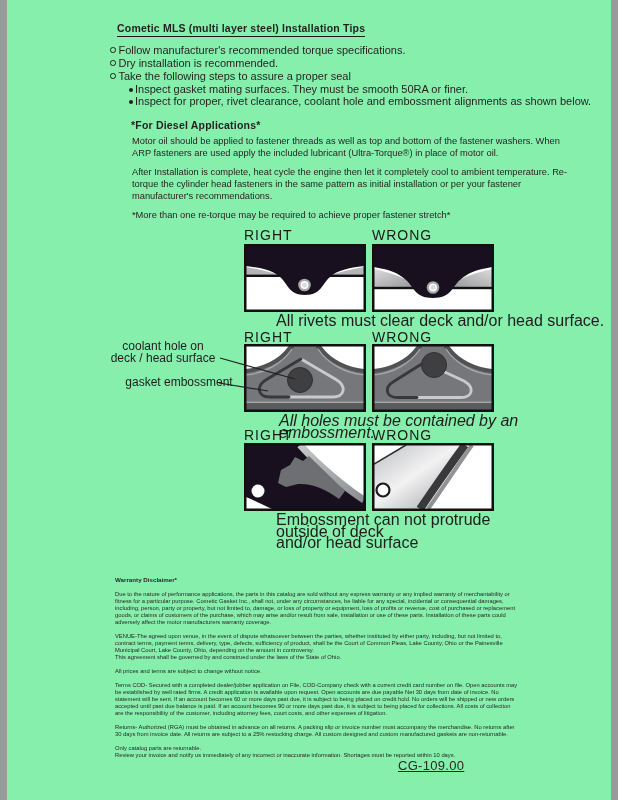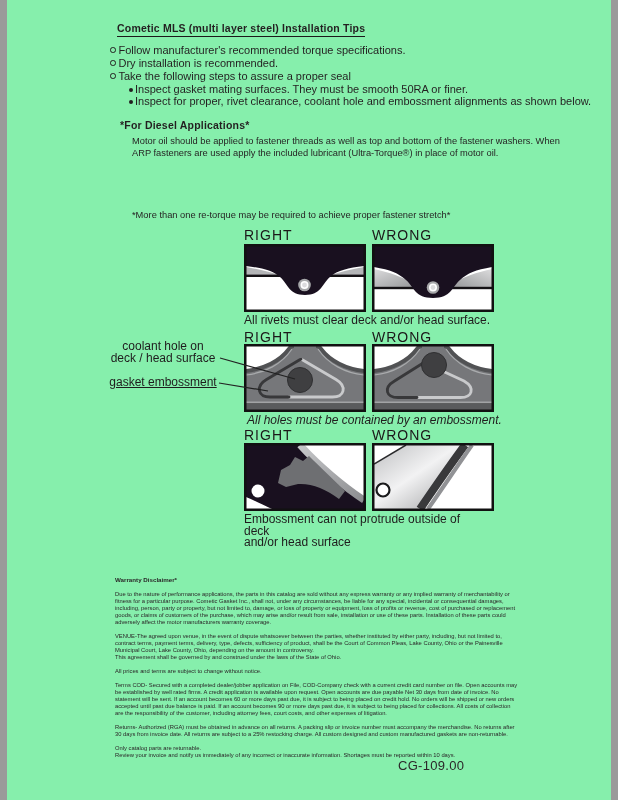--- a/index.html
+++ b/index.html
@@ -11,21 +11,21 @@
   .title{
     font-size:10.5px;font-weight:bold;letter-spacing:.2px;
     border-bottom:1.6px solid #1b1819;padding-bottom:2px;display:inline-block;
   }
   .body-txt{font-size:9.3px;line-height:12px;margin-left:12px;}
   .bullet-line{font-size:11px;line-height:12.5px;white-space:nowrap;}
   .o-marker{display:inline-block;width:3.5px;height:3.5px;border:1px solid #231f20;border-radius:50%;margin-right:3px;vertical-align:1.5px;}
   .d-marker{display:inline-block;width:4px;height:4px;background:#231f20;border-radius:50%;margin-right:2px;vertical-align:1px;}
   .h-bold{font-size:10.5px;font-weight:bold;letter-spacing:.2px;}
   .fig-label{font-size:14px;letter-spacing:1px;text-align:left;width:122px;color:#1b1819;}
-  .fig-caption{font-size:12px;line-height:11.5px;color:#1f1c1d;}
+  .fig-caption{font-size:16px;line-height:11.5px;color:#1f1c1d;margin-left:32px;}
   .callout{font-size:12px;line-height:12px;text-align:center;color:#1f1c1d;}
   .box{width:122px;height:68px;}
   .box svg{display:block;width:122px;height:68px;}
   .fine{width:404px;font-size:5.8px;line-height:7px;color:#2a2627;}
   .fine h4{font-size:6.2px;margin:0 0 8px 0;}
   .fine p{margin:0 0 7px 0;}
   .fine p.no-gap{margin-bottom:0;}
   .footer-code{font-size:13px;letter-spacing:.3px;color:#2b2829;}
 </style>
 </head>
@@ -68,22 +68,23 @@
   <div class="abs bullet-line" style="left:103px;top:70px;">
     <span class="o-marker"></span><span>Take the following steps to assure a proper seal</span>
   </div>
   <div class="abs bullet-line" style="left:122px;top:83px;">
     <span class="d-marker"></span><span>Inspect gasket mating surfaces.  They must be smooth 50RA or finer.</span>
   </div>
   <div class="abs bullet-line" style="left:122px;top:95px;">
     <span class="d-marker"></span><span>Inspect for proper, rivet clearance, coolant hole and embossment alignments as shown below.</span>
   </div>
 
-  <div class="abs h-bold" style="left:113px;top:119px;">*For Diesel Applications*</div>
+  <div class="abs h-bold" style="left:124px;top:119px;">*For Diesel Applications*</div>
   <div class="abs body-txt" style="left:113px;top:135px;width:442px;">Motor oil should be applied to fastener threads as well as top and bottom of the fastener washers. When ARP fasteners are used apply the included lubricant (Ultra-Torque®) in place of motor oil.</div>
+  <div class="abs body-txt" style="left:113px;top:166px;width:442px;">After Installation is complete, heat cycle the engine then let it completely cool to ambient temperature. Re-torque the cylinder head fasteners in the same pattern as initial installation or per your fastener manufacturer's recommendations.</div>
   <div class="abs body-txt" style="left:113px;top:209px;width:442px;">*More than one re-torque may be required to achieve proper fastener stretch*</div>
 
   <div class="abs fig-label" style="left:237px;top:227px;">RIGHT</div>
   <div class="abs fig-label" style="left:365px;top:227px;">WRONG</div>
 
   <div class="abs box" style="left:237px;top:244px;">
     <svg viewBox="0 0 122 68">
       <clipPath id="c1r">
           <rect x="2" y="2" width="118" height="64"></rect>
         </clipPath>
@@ -122,21 +123,21 @@
 
   <div class="abs fig-caption" style="left:237px;top:315px;">All rivets must clear deck and/or head surface.</div>
 
   <div class="abs fig-label" style="left:237px;top:329px;">RIGHT</div>
   <div class="abs fig-label" style="left:365px;top:329px;">WRONG</div>
 
   <div class="abs callout" style="left:100px;top:340px;width:112px;">
     <span>coolant hole on</span><br>
     <span>deck / head surface</span>
   </div>
-  <div class="abs callout" style="left:100px;top:376px;width:112px;text-decoration:underline;">gasket embossment</div>
+  <div class="abs callout" style="left:116px;top:376px;width:112px;">gasket embossment</div>
 
   <div class="abs box" style="left:237px;top:344px;">
     <svg viewBox="0 0 122 68">
       <clipPath id="c2r">
           <rect x="2" y="2" width="118" height="64"></rect>
         </clipPath>
       <g clip-path="url(#c2r)">
         <rect x="0" y="0" width="122" height="68" fill="#ffffff"></rect>
         <path d="M2,27 C20,25 36,17 45,5 C47,2 48,2 50,2 L72,2 C74,2 75,2 77,5 C86,17 102,25 120,27 L120,66 L2,66 Z" fill="#76777a"></path>
         <path d="M2,27 C20,25 36,17 45,5 C47,2 48,2 50,2" fill="none" stroke="#515254" stroke-width="4"></path>
@@ -228,15 +229,15 @@
     <p>Due to the nature of performance applications, the parts in this catalog are sold without any express warranty or any implied warranty of merchantability or fitness for a particular purpose.  Cometic Gasket Inc., shall not, under any circumstances, be liable for any special, incidental or consequential damages, including, person, party or property, but not limited to, damage, or loss of property or equipment, loss of profits or revenue, cost of purchased or replacement goods, or claims of customers of the purchase, which may arise and/or result from sale, installation or use of these parts.  Installation of these parts could adversely affect the motor manufacturers warranty coverage.</p>
     <p class="no-gap">VENUE-The agreed upon venue, in the event of dispute whatsoever between the parties, whether instituted by either party, including, but not limited to, contract terms, payment terms, delivery, type, defects, sufficiency of product, shall be the Court of Common Pleas, Lake County, Ohio or the Painesville Municipal Court, Lake County, Ohio, depending on the amount in controversy.</p>
     <p>This agreement shall be governed by and construed under the laws of the State of Ohio.</p>
     <p>All prices and terms are subject to change without notice.</p>
     <p>Terms COD- Secured with a completed dealer/jobber application on File, COD-Company check with a current credit card number on file.  Open accounts may be established by well rated firms.  A credit application is available upon request.  Open accounts are due payable Net 30 days from date of invoice.  No statement will be sent.  If an account becomes 60 or more days past due, it is subject to being placed on credit hold.  No orders will be shipped or new orders accepted until past due balance is paid.  If an account becomes 90 or more days past due, it is subject to being placed for collections.  All costs of collection are the responsibility of the customer, including attorney fees, court costs, and other expenses of litigation.</p>
     <p>Returns- Authorized (RGA) must be obtained in advance on all returns.  A packing slip or invoice number must accompany the merchandise.  No returns after 30 days from invoice date.  All returns are subject to a 25% restocking charge.  All custom designed and custom manufactured gaskets are non-returnable.</p>
     <p class="no-gap">Only catalog parts are returnable.</p>
     <p>Review your invoice and notify us immediately of any incorrect or inaccurate information.  Shortages must be reported within 10 days.</p>
   </div>
 
-  <div class="abs footer-code" style="left:391px;top:758px;">CG-109.00</div>
+  <div class="abs footer-code" style="left:391px;top:758px;text-decoration:underline;">CG-109.00</div>
 
 </div>
 
 </body></html>

